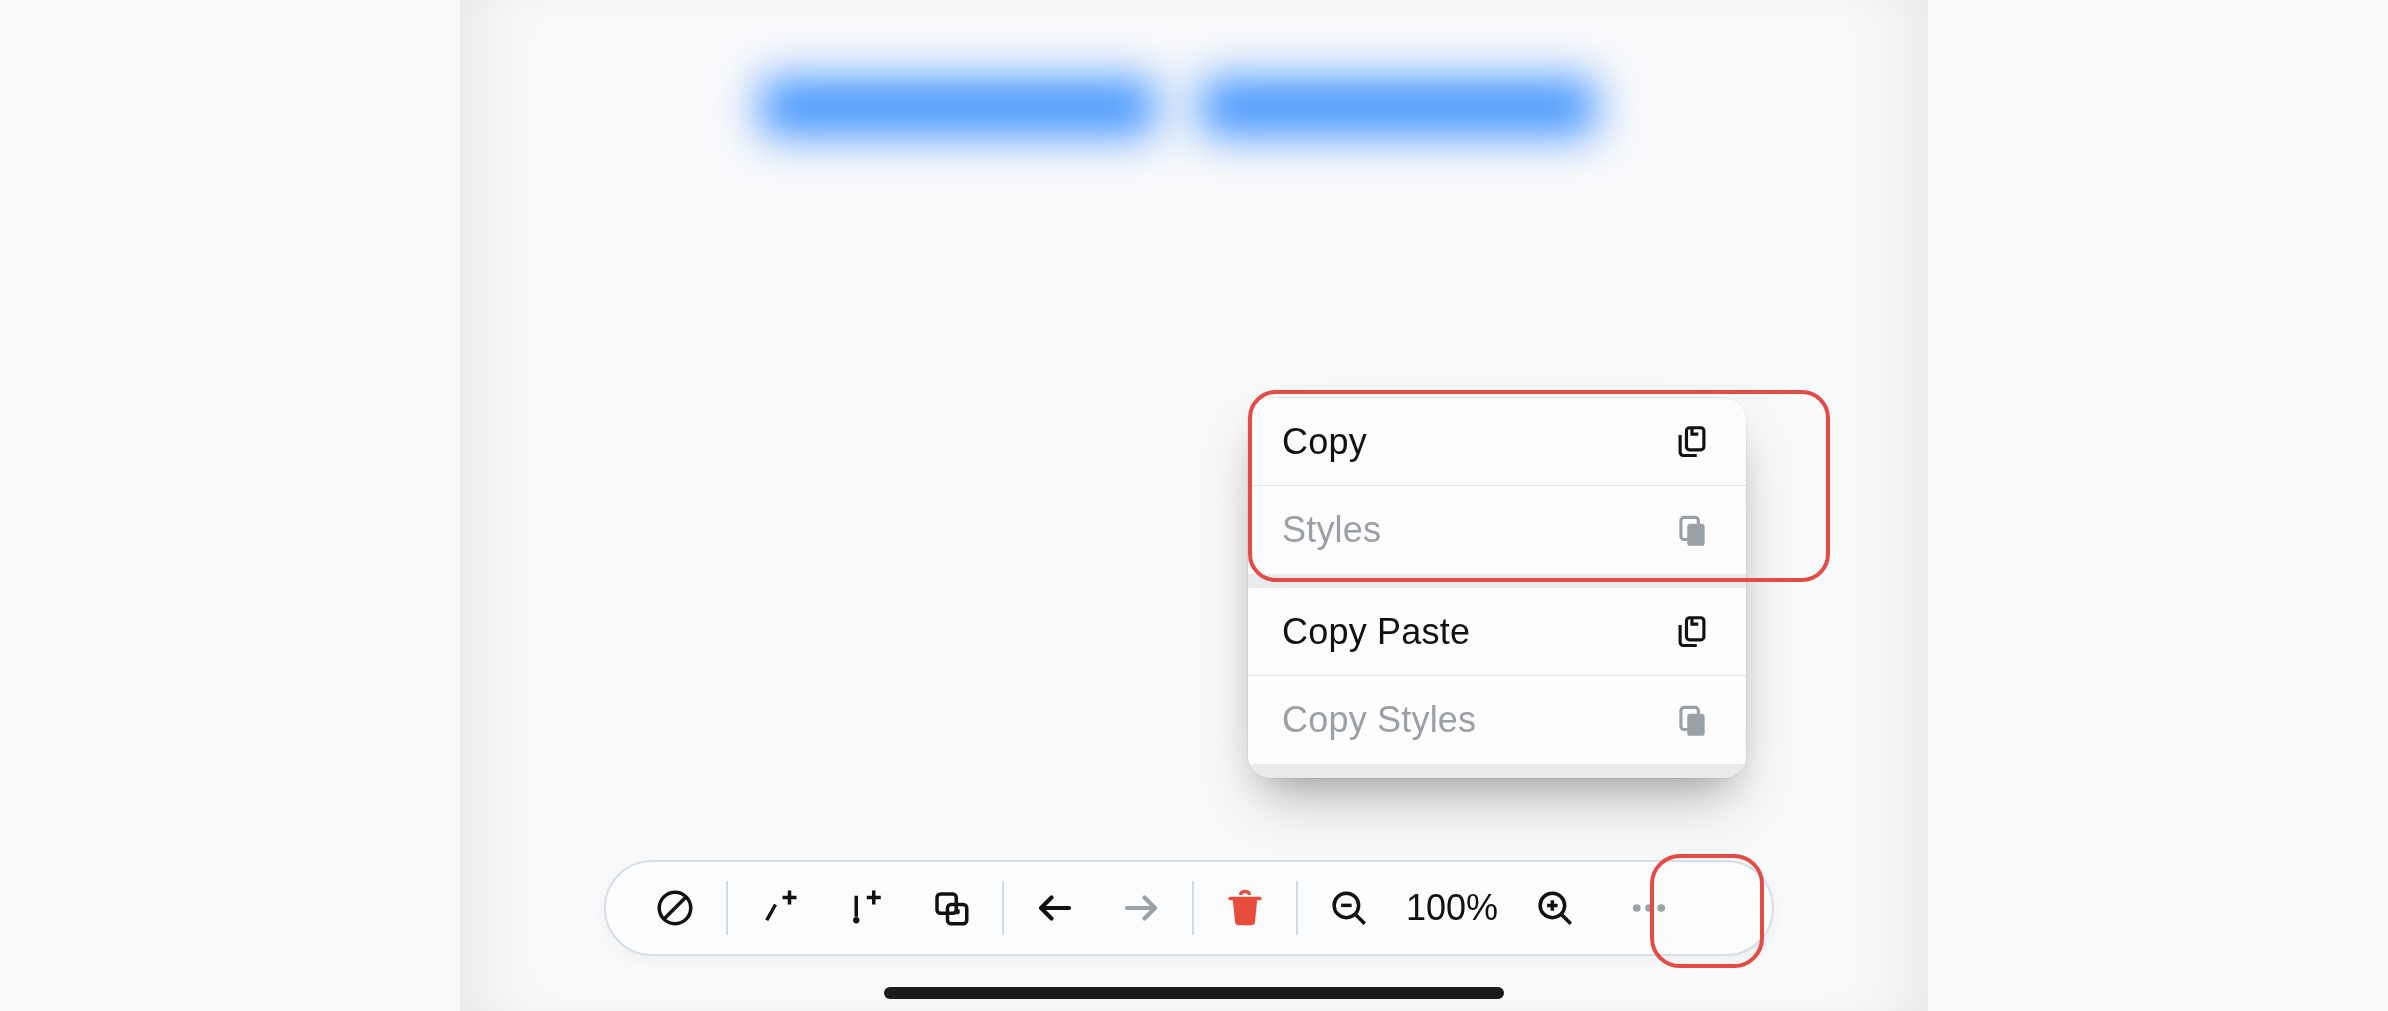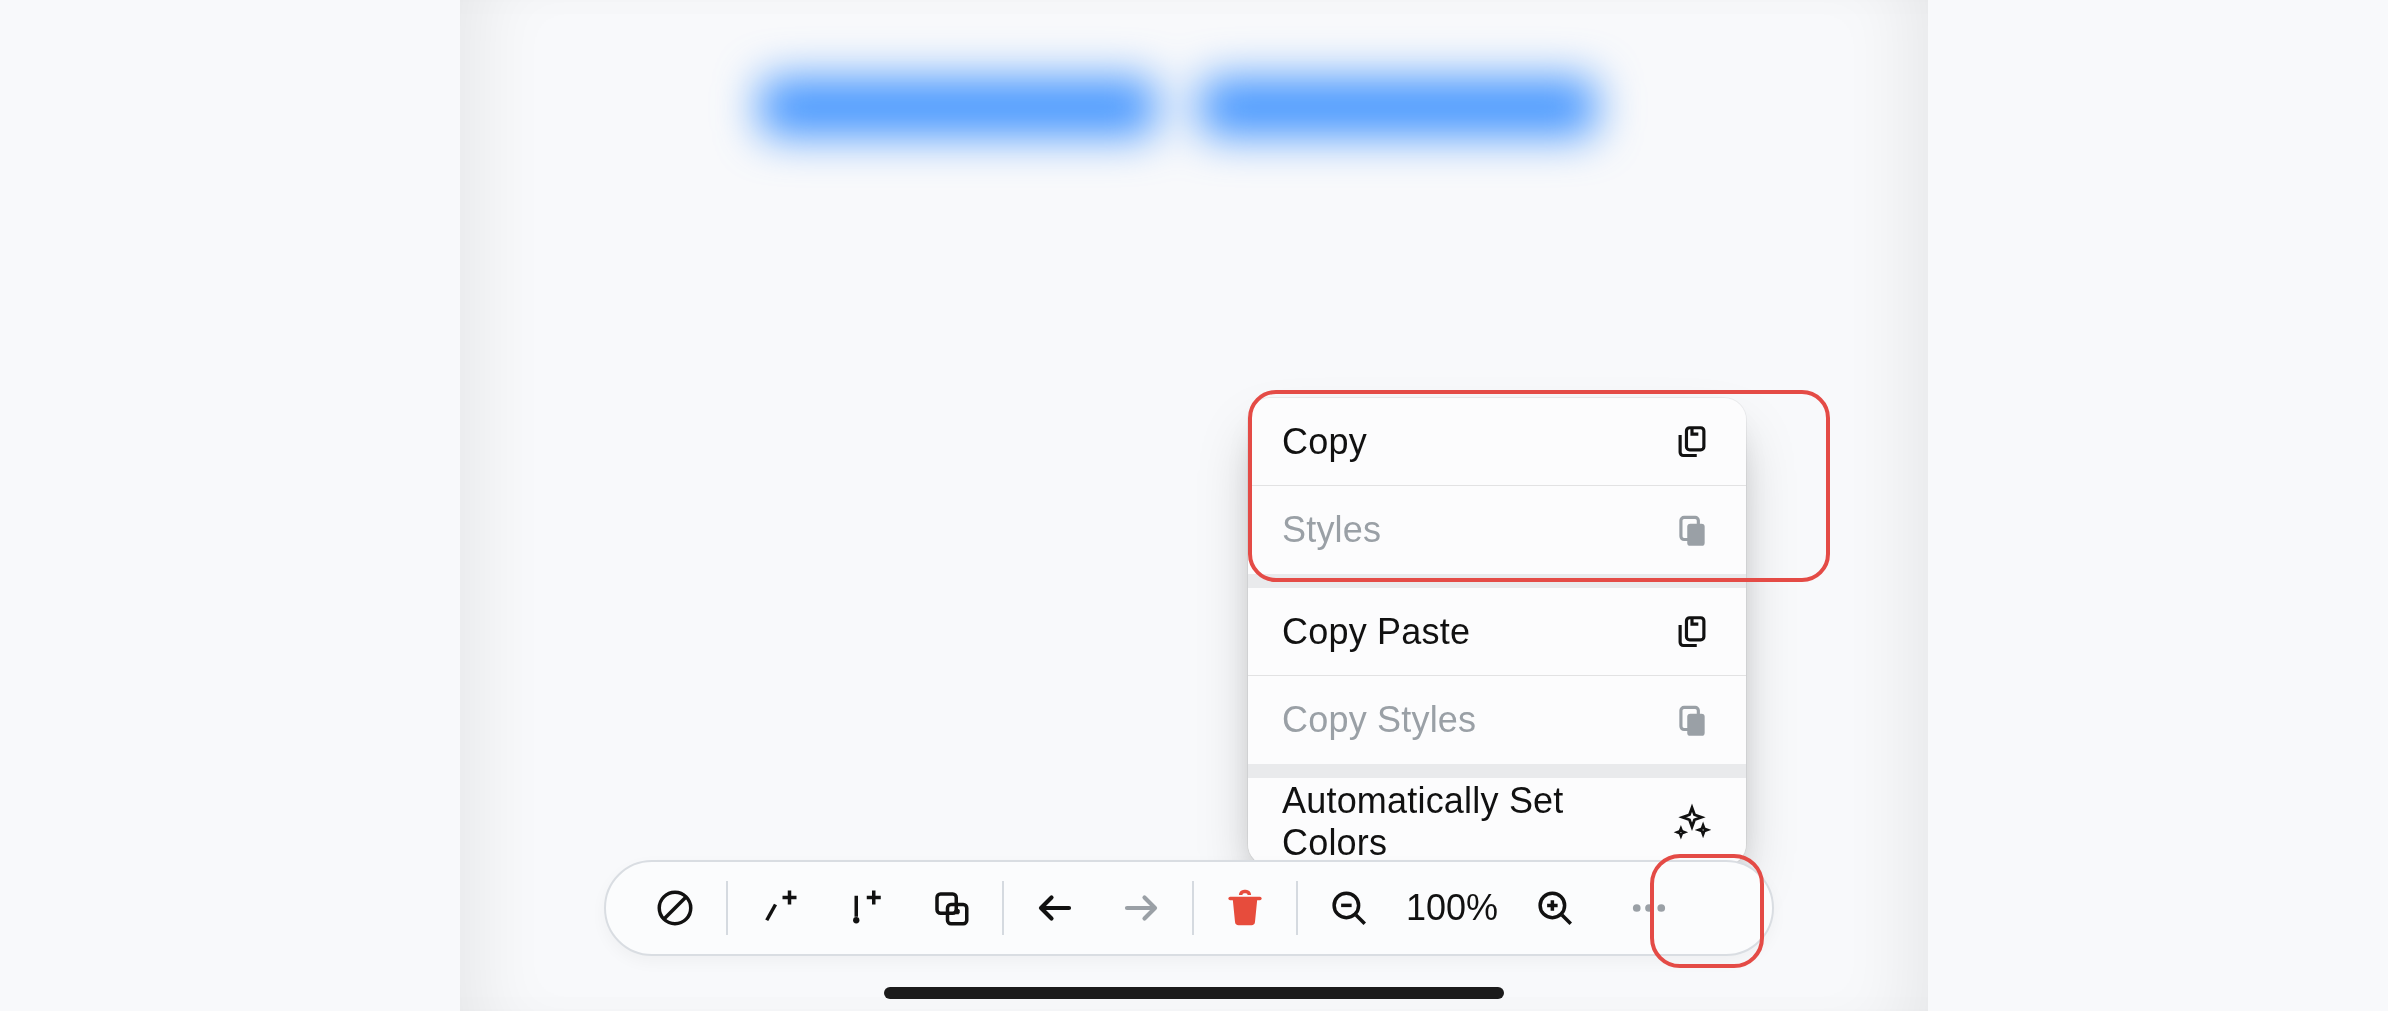--- a/index.html
+++ b/index.html
@@ -186,32 +186,20 @@
         <svg viewBox="0 0 24 24" fill="none">
           <rect x="5" y="4" width="11" height="14" rx="2" class="stroke-grey" stroke-width="2"></rect>
           <rect x="9" y="8" width="11" height="14" rx="2" class="fill-grey"></rect>
         </svg>
       </span>
     </div>
   </div>
 
   <div class="menu-sep"></div>
 
-  <div class="menu-group">
-    <div class="menu-item last-in-group">
-      <span>Automatically Set Colors</span>
-      <span class="mi-icon">
-        <svg viewBox="0 0 24 24" fill="none">
-          <path d="M12 3l1.6 4.4L18 9l-4.4 1.6L12 15l-1.6-4.4L6 9l4.4-1.6L12 3z" class="stroke-black" stroke-width="1.8"></path>
-          <path d="M19 14l.8 2.2L22 17l-2.2.8L19 20l-.8-2.2L16 17l2.2-.8L19 14z" class="stroke-black" stroke-width="1.6"></path>
-          <path d="M5 16l.7 1.8L7.5 18.5l-1.8.7L5 21l-.7-1.8L2.5 18.5l1.8-.7L5 16z" class="stroke-black" stroke-width="1.5"></path>
-        </svg>
-      </span>
-    </div>
-  </div>
 </div>
 
 <div class="hl-menu"></div>
 
 <div class="toolbar">
 
   <div class="tb-btn">
     <svg viewBox="0 0 24 24" fill="none">
       <circle cx="12" cy="12" r="9" stroke="#111" stroke-width="2"></circle>
       <path d="M6 18L18 6" stroke="#111" stroke-width="2"></path>

